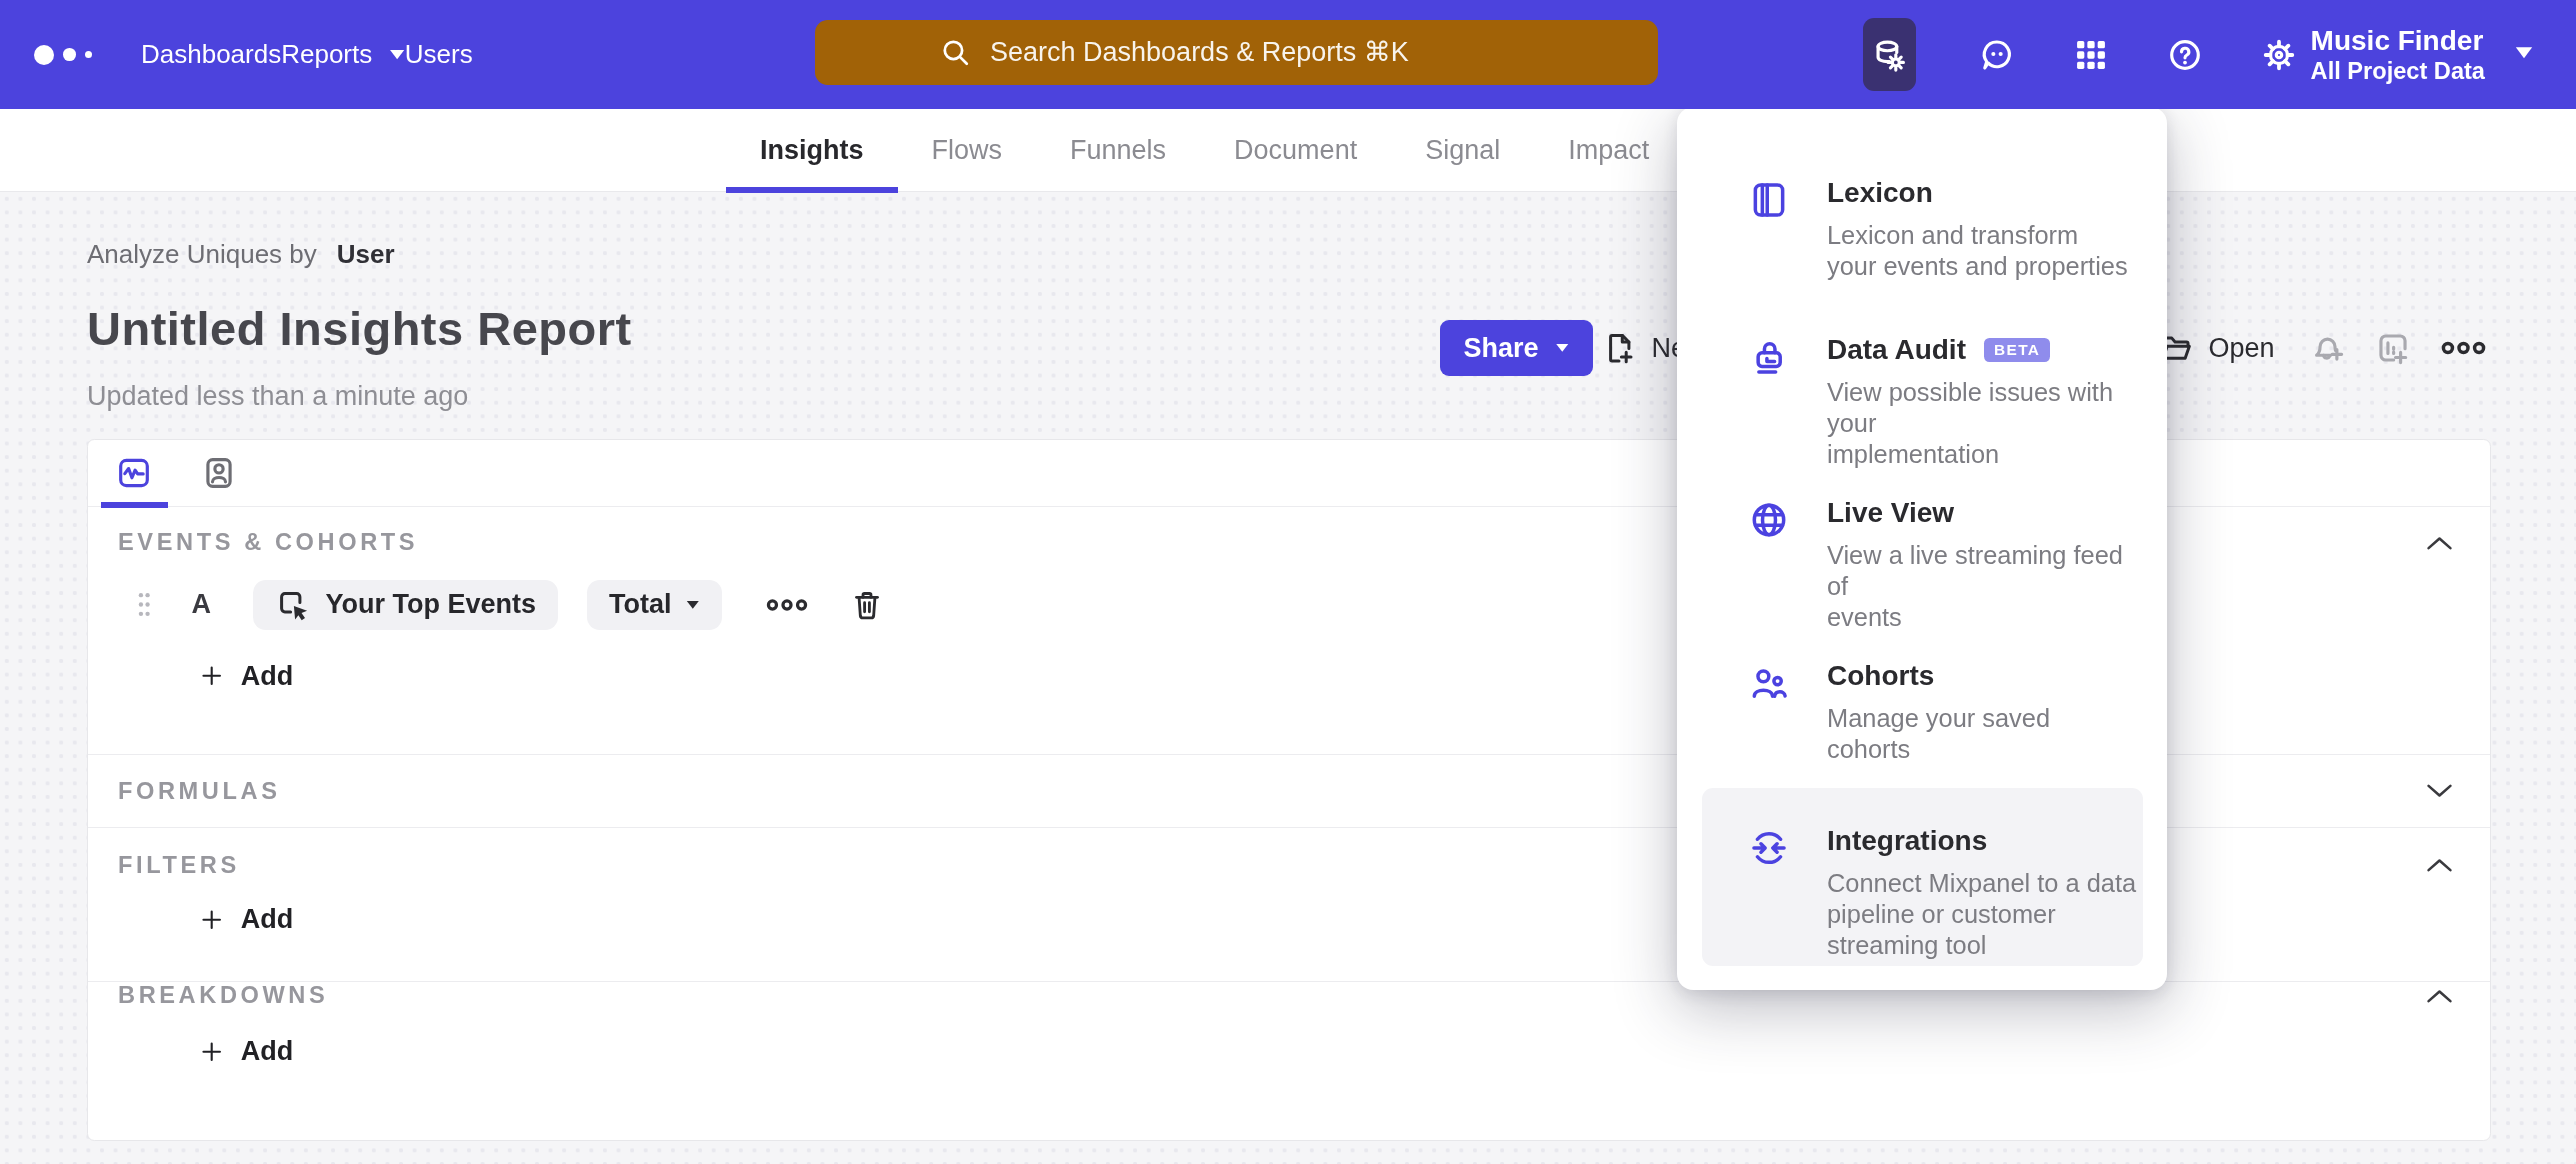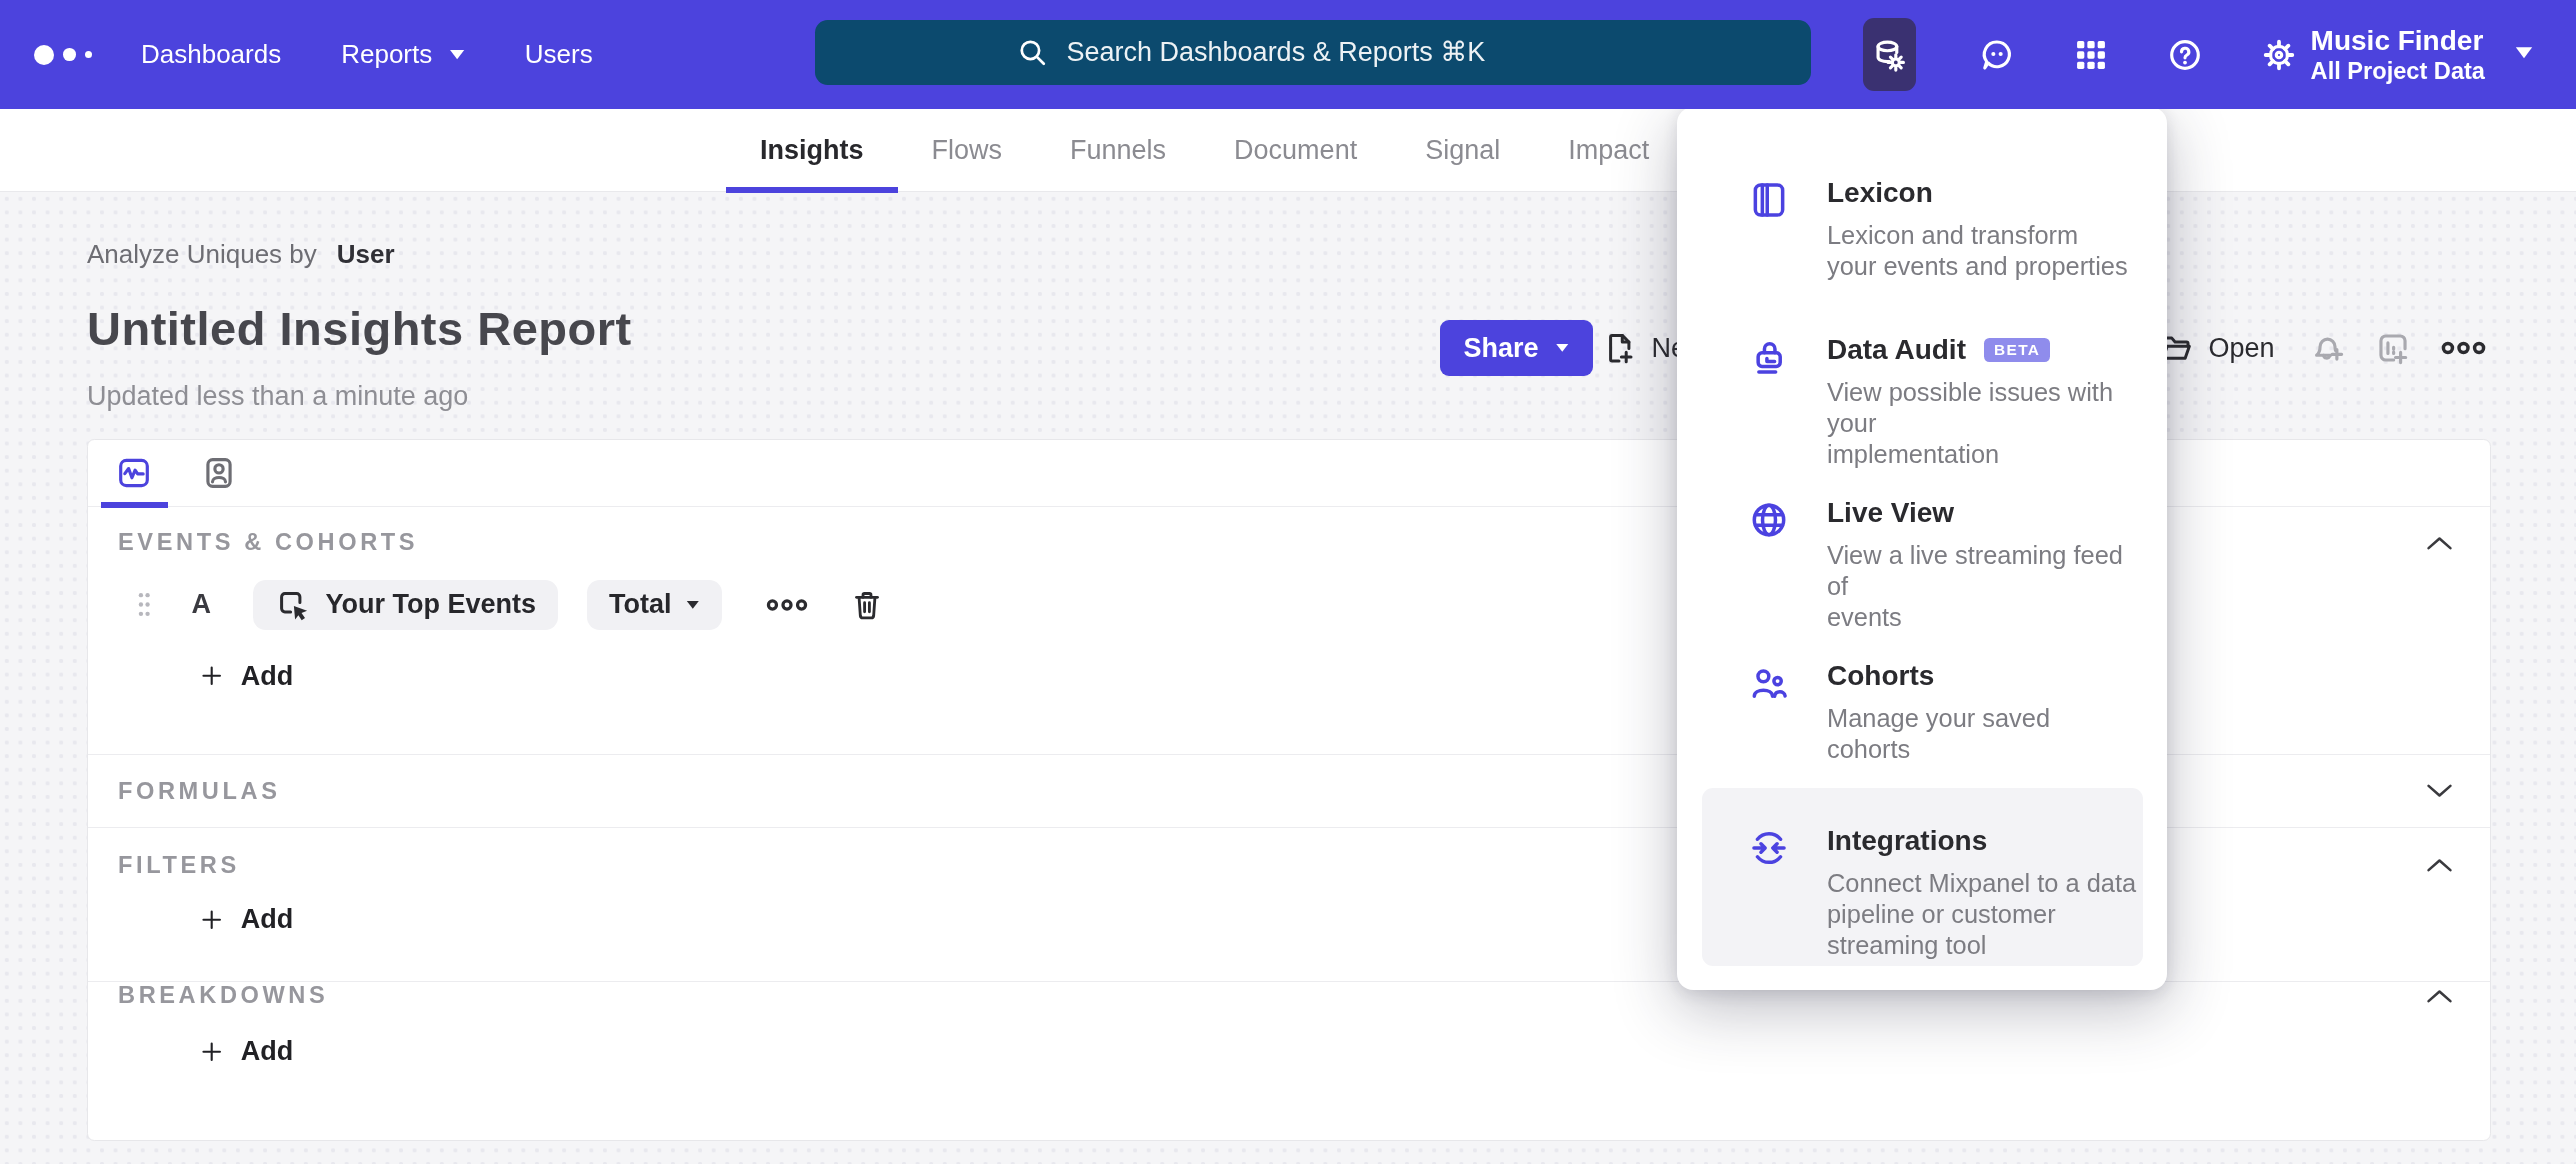--- a/index.html
+++ b/index.html
@@ -6,26 +6,26 @@
   html,body { background:#e9e9ee; }
   body { font-family:"Liberation Sans", sans-serif; }
   #screen { position:relative; width:2576px; height:1165px; background:#f5f5f7; overflow:hidden; }
 
   
   #topnav { position:absolute; left:0; top:0; right:0; height:109px; background:#4c43dd; display:flex; align-items:center; z-index:70; }
   .logo { margin-left:34px; display:flex; align-items:center; gap:9px; width:76px; flex:none; }
   .logo .d1 { width:20px; height:20px; border-radius:50%; background:#fff; }
   .logo .d2 { width:12.7px; height:12.7px; border-radius:50%; background:#fff; }
   .logo .d3 { width:7.3px;  height:7.3px;  border-radius:50%; background:#fff; }
-  .nav-links { display:flex; gap:60px; margin-left:31px; }
+  .nav-links { display:flex; margin-left:31px; }
   .nav-link { display:flex; align-items:center; gap:16.3px; color:#fff; font-size:26px; font-weight:500; cursor:pointer; }
   .caret { width:16.3px; height:11.8px; flex:none; }
   .caret path { fill:currentColor; }
 
-  .searchbox { position:absolute; left:815px; top:20px; width:996px; height:65px; background:#0c4a6e; border-radius:12.7px; display:flex; align-items:center; justify-content:center; gap:18px; color:#fff; }
+  .searchbox { position:absolute; left:815px; top:20px; width:843px; height:65px; background:#a16207; border-radius:12.7px; display:flex; align-items:center; justify-content:center; gap:18px; color:#fff; }
   .searchbox svg { width:33px; height:33px; flex:none; }
   .searchbox input { width:544px; background:transparent; border:none; outline:none; color:#fff; font-size:27px; font-family:"Liberation Sans",sans-serif; }
   .searchbox input::placeholder { color:rgba(255,255,255,0.93); }
 
   .nav-right { position:absolute; right:42px; top:0; height:109px; display:flex; align-items:center; }
   .nav-tool { color:#fff; display:flex; align-items:center; justify-content:center; cursor:pointer; }
   .nav-tool svg { width:38px; height:38px; }
   .tool-tile { width:53px; height:73px; background:#3a3171; border-radius:11px; margin-right:62px; }
   .tool-gap { margin-right:56px; }
   .project { display:flex; flex-direction:column; color:#fff; line-height:1.2; cursor:pointer; margin-left:12.7px; }

